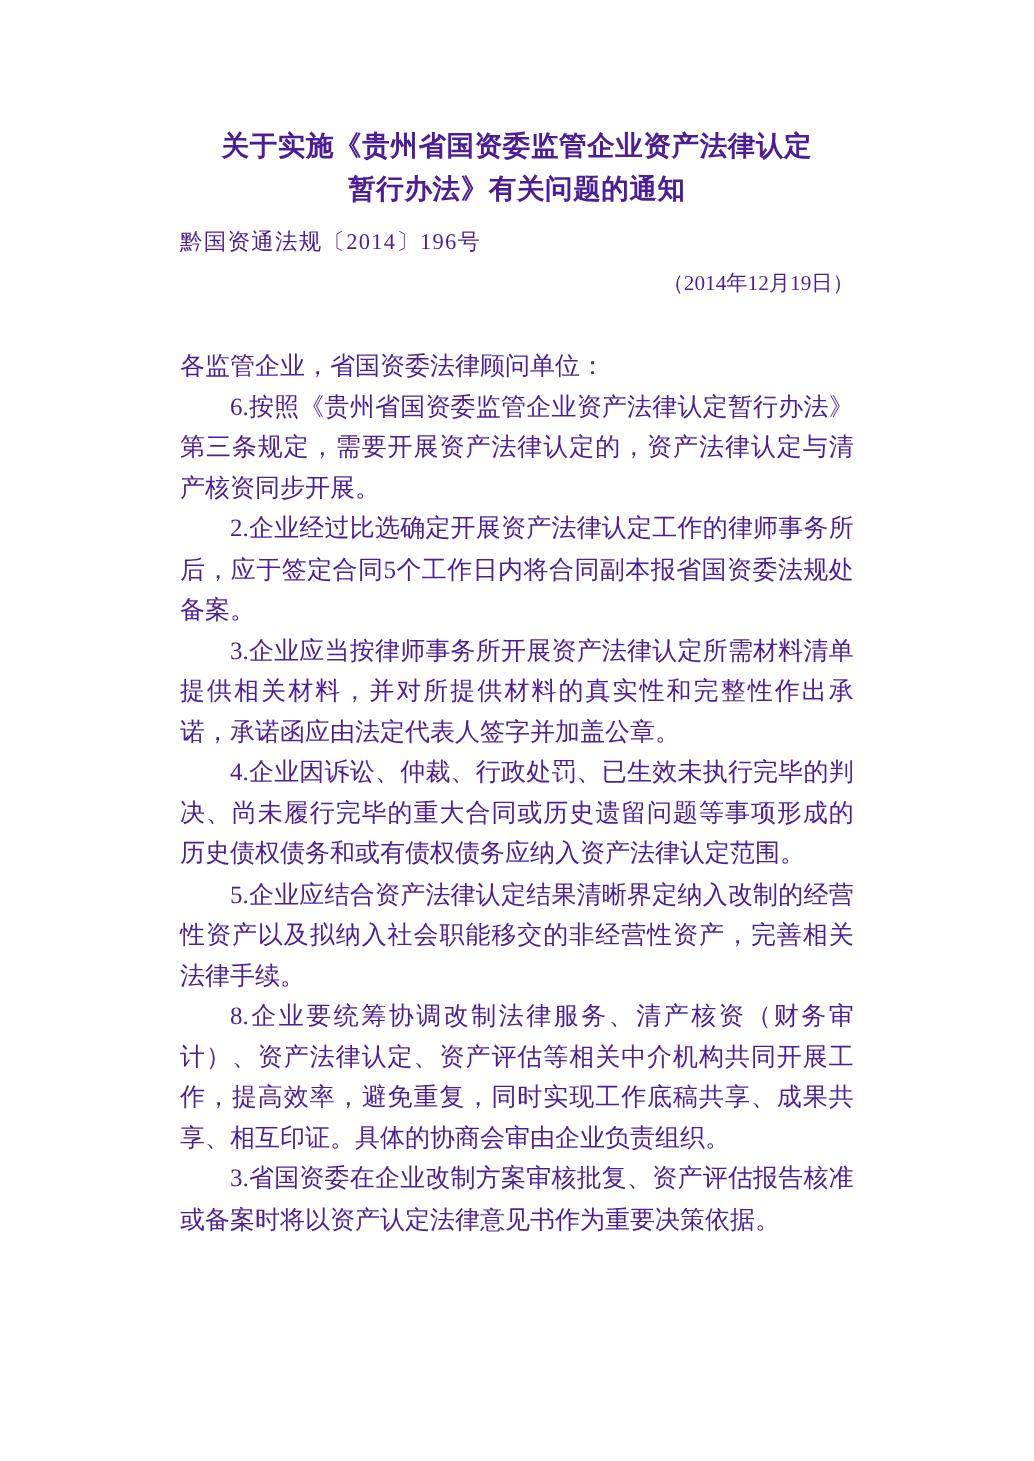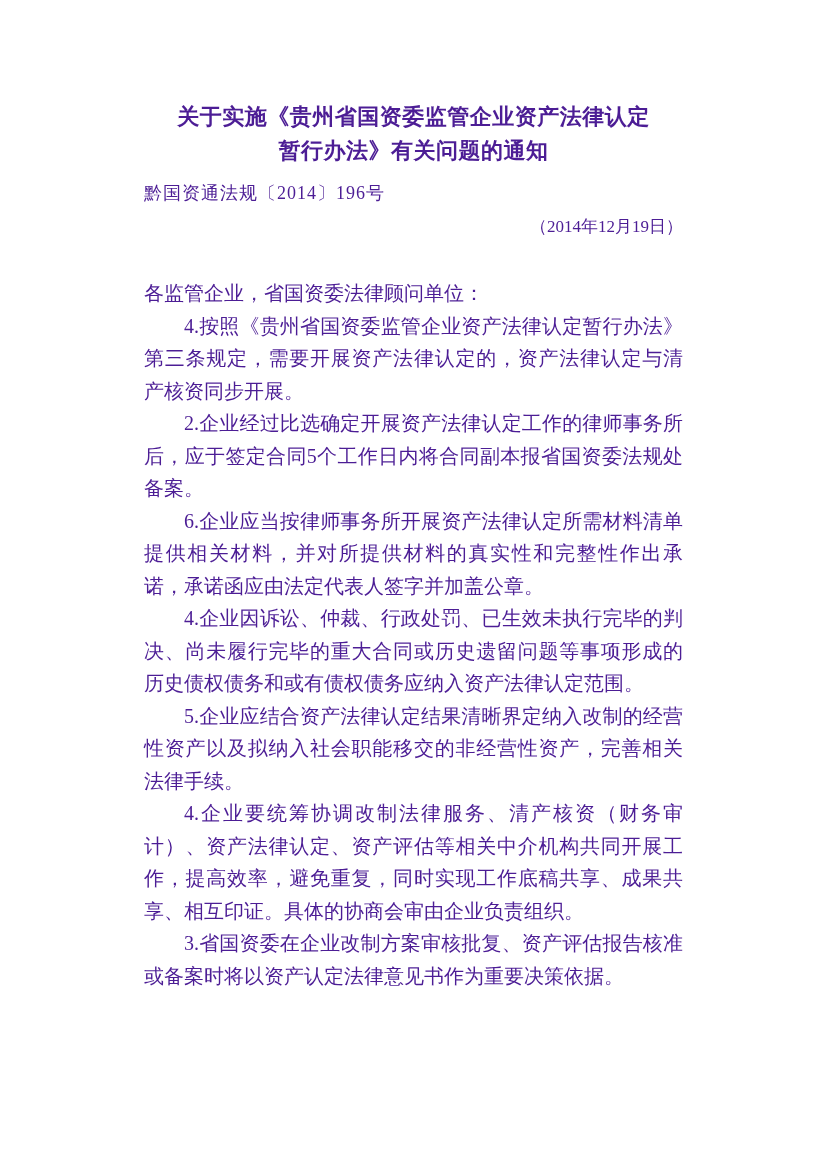--- a/index.html
+++ b/index.html
@@ -72,23 +72,23 @@
       <span class="title-line">关于实施《贵州省国资委监管企业资产法律认定</span>
       <span class="title-line">暂行办法》有关问题的通知</span>
     </h1>
 
     <div class="doc-number">黔国资通法规〔2014〕196号</div>
 
     <div class="doc-date">（2014年12月19日）</div>
 
     <div class="body-text">
       <p class="salutation">各监管企业，省国资委法律顾问单位：</p>
-      <p class="para">4.按照《贵州省国资委监管企业资产法律认定暂行办法》第三条规定，需要开展资产法律认定的，资产法律认定与清产核资同步开展。</p>
+      <p class="para">6.按照《贵州省国资委监管企业资产法律认定暂行办法》第三条规定，需要开展资产法律认定的，资产法律认定与清产核资同步开展。</p>
       <p class="para">2.企业经过比选确定开展资产法律认定工作的律师事务所后，应于签定合同5个工作日内将合同副本报省国资委法规处备案。</p>
-      <p class="para">6.企业应当按律师事务所开展资产法律认定所需材料清单提供相关材料，并对所提供材料的真实性和完整性作出承诺，承诺函应由法定代表人签字并加盖公章。</p>
+      <p class="para">3.企业应当按律师事务所开展资产法律认定所需材料清单提供相关材料，并对所提供材料的真实性和完整性作出承诺，承诺函应由法定代表人签字并加盖公章。</p>
       <p class="para">4.企业因诉讼、仲裁、行政处罚、已生效未执行完毕的判决、尚未履行完毕的重大合同或历史遗留问题等事项形成的历史债权债务和或有债权债务应纳入资产法律认定范围。</p>
       <p class="para">5.企业应结合资产法律认定结果清晰界定纳入改制的经营性资产以及拟纳入社会职能移交的非经营性资产，完善相关法律手续。</p>
-      <p class="para">4.企业要统筹协调改制法律服务、清产核资（财务审计）、资产法律认定、资产评估等相关中介机构共同开展工作，提高效率，避免重复，同时实现工作底稿共享、成果共享、相互印证。具体的协商会审由企业负责组织。</p>
+      <p class="para">8.企业要统筹协调改制法律服务、清产核资（财务审计）、资产法律认定、资产评估等相关中介机构共同开展工作，提高效率，避免重复，同时实现工作底稿共享、成果共享、相互印证。具体的协商会审由企业负责组织。</p>
       <p class="para">3.省国资委在企业改制方案审核批复、资产评估报告核准或备案时将以资产认定法律意见书作为重要决策依据。</p>
     </div>
 
   </div>
 </div>
 
 </body></html>

